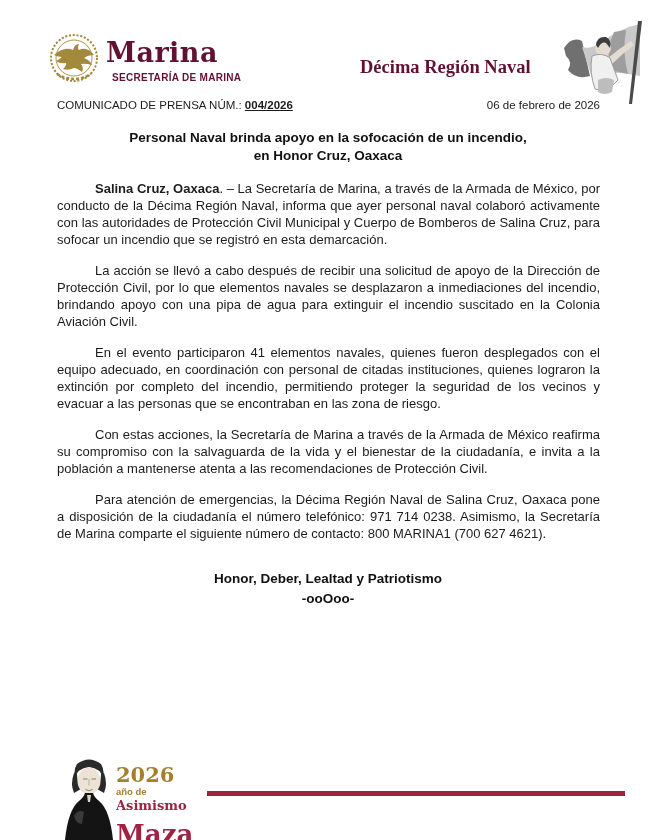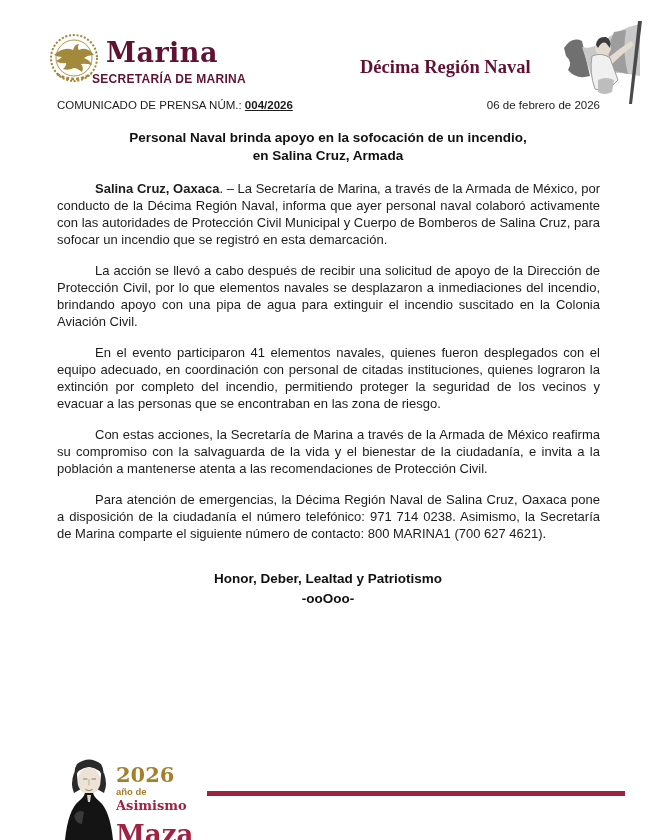--- a/index.html
+++ b/index.html
@@ -15,22 +15,22 @@
   
   .header{position:relative;height:98px;}
   .seal{position:absolute;left:46px;top:33px;width:56px;height:54px;}
   .wordmark{
     position:absolute;left:106px;top:38px;
     font-family:"DejaVu Serif", serif;
     font-weight:bold;font-size:27px;line-height:30px;
     color:#611232;letter-spacing:.5px;
   }
   .wordmark-sub{
-    position:absolute;left:92px;top:72px;
-    font-size:12px;font-weight:bold;color:#611232;letter-spacing:.3px;
+    position:absolute;left:112px;top:72px;
+    font-size:10px;font-weight:bold;color:#611232;letter-spacing:.3px;
   }
   .region-title{
     position:absolute;left:360px;top:57px;
     font-size:18.5px;font-weight:bold;color:#611232;font-family:Liberation Serif, serif;
   }
   .flag{position:absolute;left:562px;top:18px;width:92px;height:88px;}
   
   .meta{
     display:flex;justify-content:space-between;align-items:baseline;
     margin:1px 56px 0 57px;
@@ -104,21 +104,21 @@
     </svg>
   </div>
 
   <div class="meta">
     <div><span>COMUNICADO DE PRENSA NÚM.: </span><span class="num">004/2026</span></div>
     <div class="date">06 de febrero de 2026</div>
   </div>
 
   <div class="doc-title">
     <div>Personal Naval brinda apoyo en la sofocación de un incendio,</div>
-    <div>en Salina Cruz, Armada</div>
+    <div>en Honor Cruz, Oaxaca</div>
   </div>
 
   <div class="body">
     <p><span class="lead">Salina Cruz, Oaxaca</span><span>. – La Secretaría de Marina, a través de la Armada de México, por conducto de la Décima Región Naval, informa que ayer personal naval colaboró activamente con las autoridades de Protección Civil Municipal y Cuerpo de Bomberos de Salina Cruz, para sofocar un incendio que se registró en esta demarcación.</span></p>
     <p>La acción se llevó a cabo después de recibir una solicitud de apoyo de la Dirección de Protección Civil, por lo que elementos navales se desplazaron a inmediaciones del incendio, brindando apoyo con una pipa de agua para extinguir el incendio suscitado en la Colonia Aviación Civil.</p>
     <p>En el evento participaron 41 elementos navales, quienes fueron desplegados con el equipo adecuado, en coordinación con personal de citadas instituciones, quienes lograron la extinción por completo del incendio, permitiendo proteger la seguridad de los vecinos y evacuar a las personas que se encontraban en las zona de riesgo.</p>
     <p>Con estas acciones, la Secretaría de Marina a través de la Armada de México reafirma su compromiso con la salvaguarda de la vida y el bienestar de la ciudadanía, e invita a la población a mantenerse atenta a las recomendaciones de Protección Civil.</p>
     <p>Para atención de emergencias, la Décima Región Naval de Salina Cruz, Oaxaca pone a disposición de la ciudadanía el número telefónico: 971 714 0238. Asimismo, la Secretaría de Marina comparte el siguiente número de contacto: 800 MARINA1 (700 627 4621).</p>
   </div>
 

